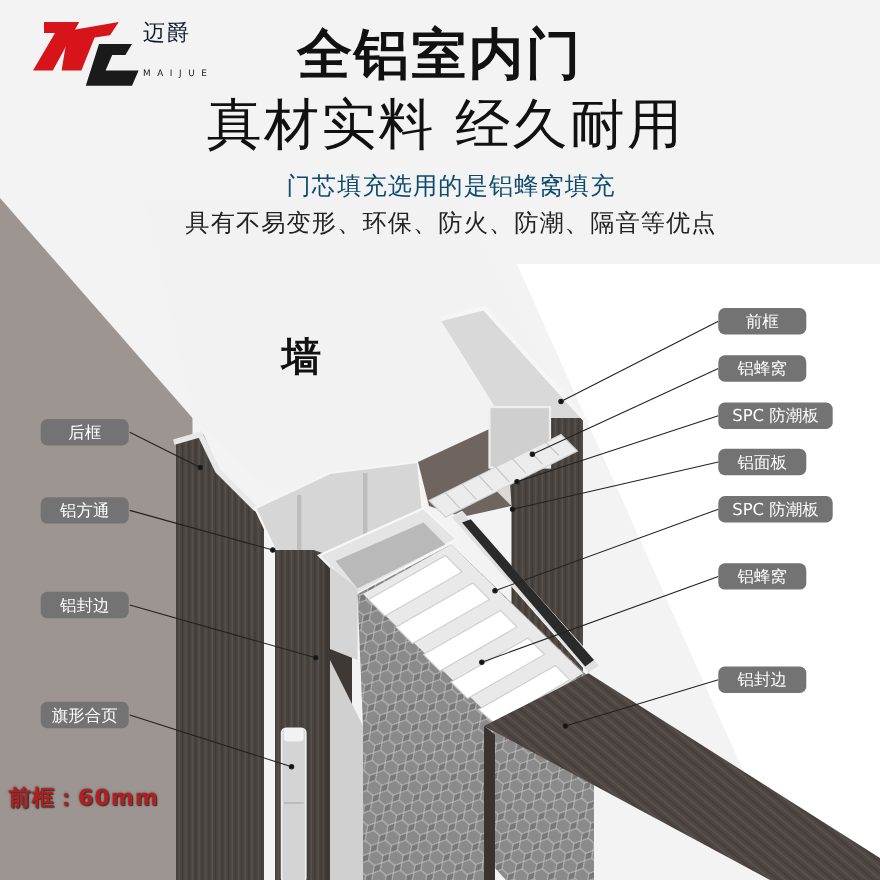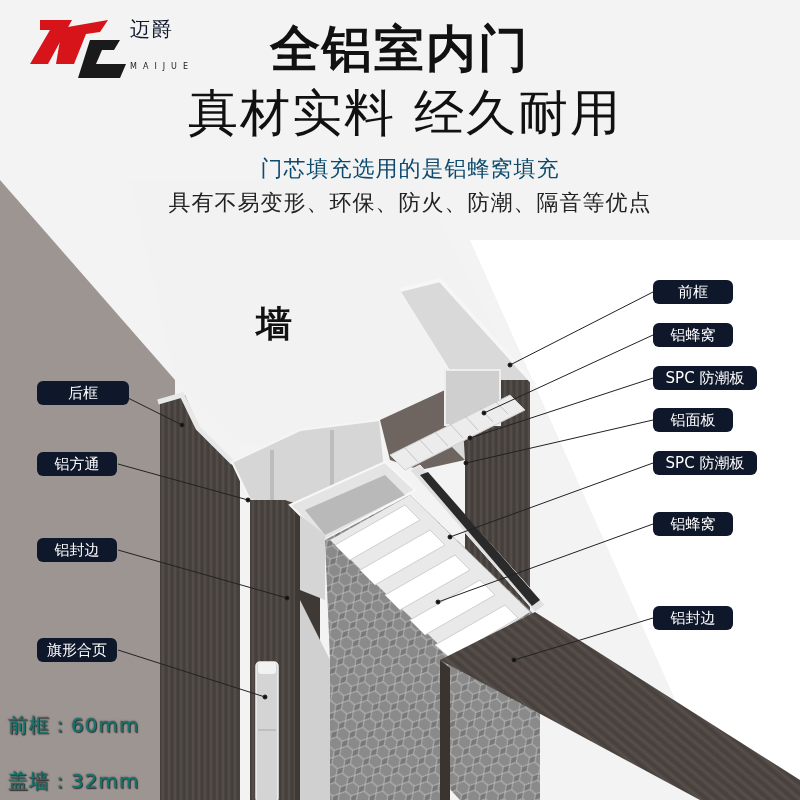--- a/index.html
+++ b/index.html
@@ -6,22 +6,22 @@
   body { width:800px; height:800px; overflow:hidden; position:relative; background:#f4f4f4; font-family:"DejaVu Sans", sans-serif; }
   .stage { position:absolute; left:0; top:0; width:800px; height:800px; }
   svg.bg { position:absolute; left:0; top:0; }
   .logo-text { position:absolute; left:130px; top:16px; font-size:20px; color:#0f172a; letter-spacing:2px; font-family:"DejaVu Sans", sans-serif; }
   .logo-sub { position:absolute; left:130px; top:62px; font-size:8px; color:#222; letter-spacing:6px; }
   .title1 { position:absolute; left:0; width:800px; top:16px; text-align:center; font-size:50px; font-weight:bold; color:#111; letter-spacing:2px; box-sizing:border-box; }
   .title2 { position:absolute; left:0; width:800px; top:80px; text-align:center; font-size:50px; font-weight:normal; color:#111; letter-spacing:2px; padding-left:10px; box-sizing:border-box; }
   .sub1 { position:absolute; left:130px; width:560px; top:154px; text-align:center; font-size:22px; color:#0c4a6e; letter-spacing:1px; }
   .sub2 { position:absolute; left:130px; width:560px; top:188px; text-align:center; font-size:22px; color:#222; letter-spacing:1px; }
   .wall-label { position:absolute; left:256px; top:300px; font-size:36px; font-weight:bold; color:#111; }
-  .pill { position:absolute; height:24px; line-height:24px; background:#0f172a; color:#fff; border-radius:6px; font-size:15px; text-align:center; box-sizing:border-box; padding:0 6px; white-space:nowrap; }
-  .spec { position:absolute; left:8px; font-size:20px; font-weight:normal; color:#0f766e; text-shadow:0 0 2px #333, 1px 1px 1px #333; letter-spacing:1px; }
+  .pill { position:absolute; height:24px; line-height:24px; background:#737373; color:#fff; border-radius:6px; font-size:15px; text-align:center; box-sizing:border-box; padding:0 6px; white-space:nowrap; }
+  .spec { position:absolute; left:8px; font-size:20px; font-weight:bold; color:#b91c1c; text-shadow:0 0 2px #333, 1px 1px 1px #333; letter-spacing:1px; }
 </style>
 </head>
 <body>
 
 <div class="stage">
 
   <svg class="bg" width="800" height="800" viewBox="0 0 800 800">
     <defs>
       <pattern id="wood" width="6" height="20" patternUnits="userSpaceOnUse">
         <rect width="6" height="20" fill="#4a4440"></rect>
@@ -138,28 +138,27 @@
   <div class="logo-text">迈爵</div>
   <div class="logo-sub">MAIJUE</div>
 
   <div class="title1">全铝室内门</div>
   <div class="title2">真材实料 经久耐用</div>
   <div class="sub1">门芯填充选用的是铝蜂窝填充</div>
   <div class="sub2">具有不易变形、环保、防火、防潮、隔音等优点</div>
 
   <div class="wall-label">墙</div>
 
-  <div class="pill" style="left:37px;top:381px;width:92px;">后框</div>
+  <div class="pill" style="left:37px;top:381px;width:80px;">后框</div>
   <div class="pill" style="left:37px;top:452px;width:80px;">铝方通</div>
   <div class="pill" style="left:37px;top:538px;width:80px;">铝封边</div>
   <div class="pill" style="left:37px;top:638px;width:80px;">旗形合页</div>
 
   <div class="pill" style="left:653px;top:280px;width:80px;">前框</div>
   <div class="pill" style="left:653px;top:323px;width:80px;">铝蜂窝</div>
   <div class="pill" style="left:653px;top:366px;width:104px;">SPC 防潮板</div>
   <div class="pill" style="left:653px;top:408px;width:80px;">铝面板</div>
   <div class="pill" style="left:653px;top:451px;width:104px;">SPC 防潮板</div>
   <div class="pill" style="left:653px;top:512px;width:80px;">铝蜂窝</div>
   <div class="pill" style="left:653px;top:606px;width:80px;">铝封边</div>
 
   <div class="spec" style="top:712px;">前框：60mm</div>
-  <div class="spec" style="top:768px;">盖墙：32mm</div>
 </div>
 
 </body></html>

